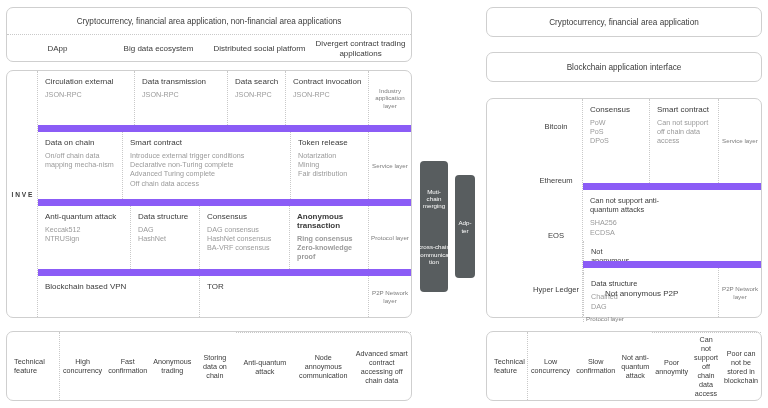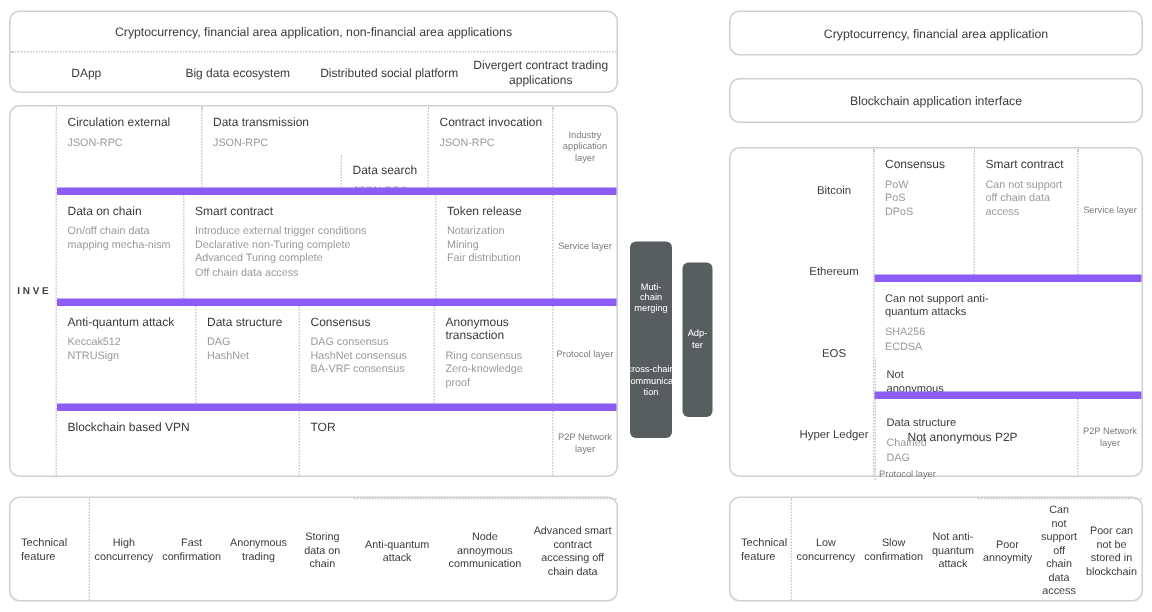--- a/index.html
+++ b/index.html
@@ -13,21 +13,21 @@
   }
   .panel{
     position:absolute;
     box-sizing:border-box;
     border:1px solid #cfcfcf;
     border-radius:7px;
     background:#fff;
   }
   .vdot{border-left:1px dotted #c9c9c9;}
   .hdot{border-top:1px dotted #c9c9c9;}
-  .hsolid{border-top:5px solid #8b5cf6;}
+  .hsolid{border-top:7px solid #8b5cf6;}
   .tiny{font-size:6.2px;line-height:7.6px;color:#7c7c7c;}
 
   
   #l-app{left:6px;top:7px;width:406px;height:55px;}
   #l-app .hdr{height:26px;display:flex;align-items:center;justify-content:center;
      font-size:8.2px;}
   #l-app .apps{height:28px;display:flex;align-items:center;}
   #l-app .apps > div{flex:1;text-align:center;font-size:8px;line-height:9.6px;}
 
   
@@ -99,21 +99,21 @@
 
       <div class="lrow" style="height:54px;">
         <div class="lcol" style="width:96px;">
           <div class="h">Circulation external</div>
           <div class="b">JSON-RPC</div>
         </div>
         <div class="lcol vdot" style="width:93px;">
           <div class="h">Data transmission</div>
           <div class="b">JSON-RPC</div>
         </div>
-        <div class="lcol vdot" style="width:58px;margin-top:32px;">
+        <div class="lcol vdot" style="width:58px;">
           <div class="h">Data search</div>
           <div class="b">JSON-RPC</div>
         </div>
         <div class="lcol vdot" style="flex:1;">
           <div class="h">Contract invocation</div>
           <div class="b">JSON-RPC</div>
         </div>
         <div class="lyr vdot tiny">Industry application layer</div>
       </div>
 
@@ -158,21 +158,21 @@
           </div>
         </div>
         <div class="lcol vdot" style="width:90px;">
           <div class="h">Consensus</div>
           <div class="b">
             <div>DAG consensus</div>
             <div>HashNet consensus</div>
             <div>BA-VRF consensus</div>
           </div>
         </div>
-        <div class="lcol vdot" style="flex:1;">
+        <div class="lcol vdot" style="flex:1;font-weight:bold;">
           <div class="h">Anonymous transaction</div>
           <div class="b">
             <div>Ring consensus</div>
             <div>Zero-knowledge proof</div>
           </div>
         </div>
         <div class="lyr vdot tiny">Protocol layer</div>
       </div>
 
       <div class="lrow hsolid" style="flex:1;">

